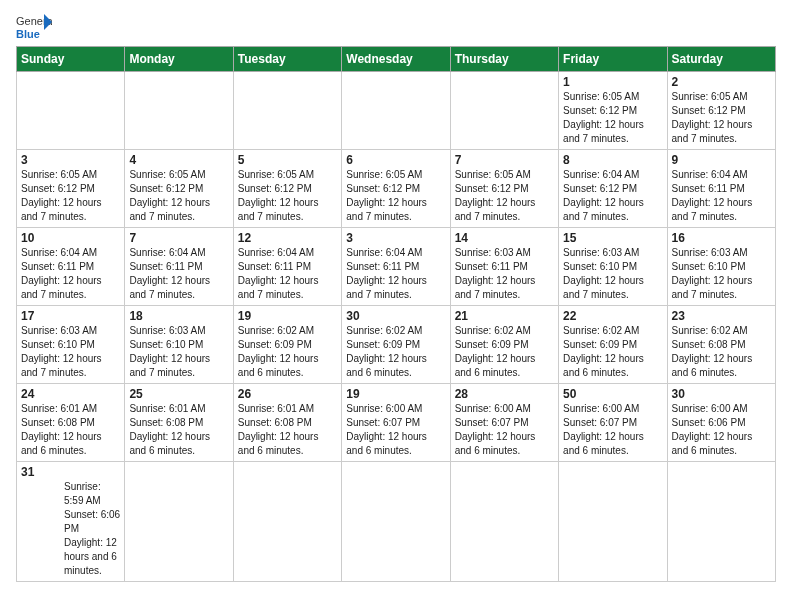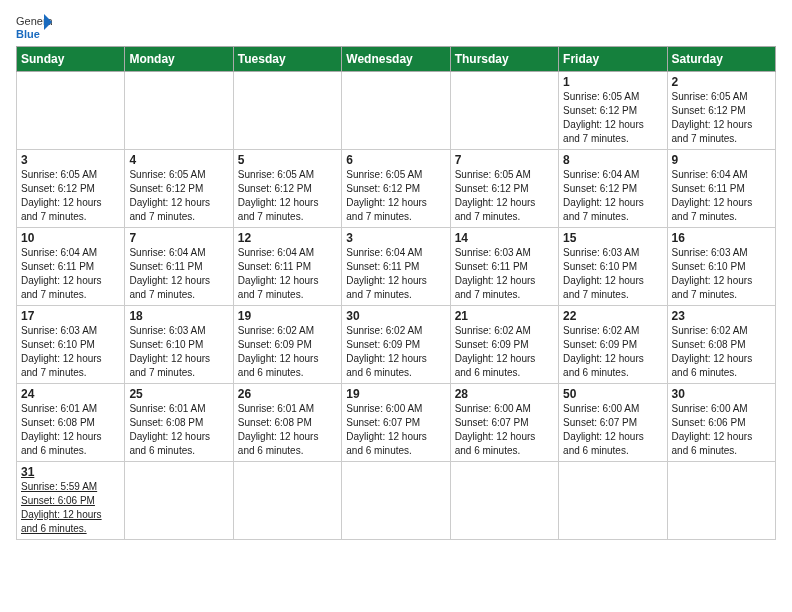--- a/index.html
+++ b/index.html
@@ -73,21 +73,20 @@
     .day-info {
       font-size: 10px;
       line-height: 1.4;
       color: #222;
     }
     .empty-cell {
       background: #fff;
     }
     tr:last-child td {
       height: 72px;
-      text-decoration: underline;
     }
   </style>
 </head>
 <body>
 
 <div class="page">
   <div class="header-top">
     <div class="logo">
       <svg class="logo-icon" viewBox="0 0 36 28">
         <text x="0" y="13" font-size="11" fill="#333" font-family="Arial">General</text>
@@ -303,21 +302,21 @@
           <td>
             <span class="day-num">30</span>
             <div class="day-info" style="white-space: pre-line;">Sunrise: 6:00 AM
 Sunset: 6:06 PM
 Daylight: 12 hours and 6 minutes.</div>
           </td>
         </tr>
         <tr>
           <td>
             <span class="day-num">31</span>
-            <div class="day-info" style="white-space: pre-line;">Sunrise: 5:59 AM
+            <div class="day-info" style="white-space: pre-line; margin-left: 43px;">Sunrise: 5:59 AM
 Sunset: 6:06 PM
 Daylight: 12 hours and 6 minutes.</div>
           </td>
           <td class="empty-cell"></td>
           <td class="empty-cell"></td>
           <td class="empty-cell"></td>
           <td class="empty-cell"></td>
           <td class="empty-cell"></td>
           <td class="empty-cell"></td>
         </tr>

